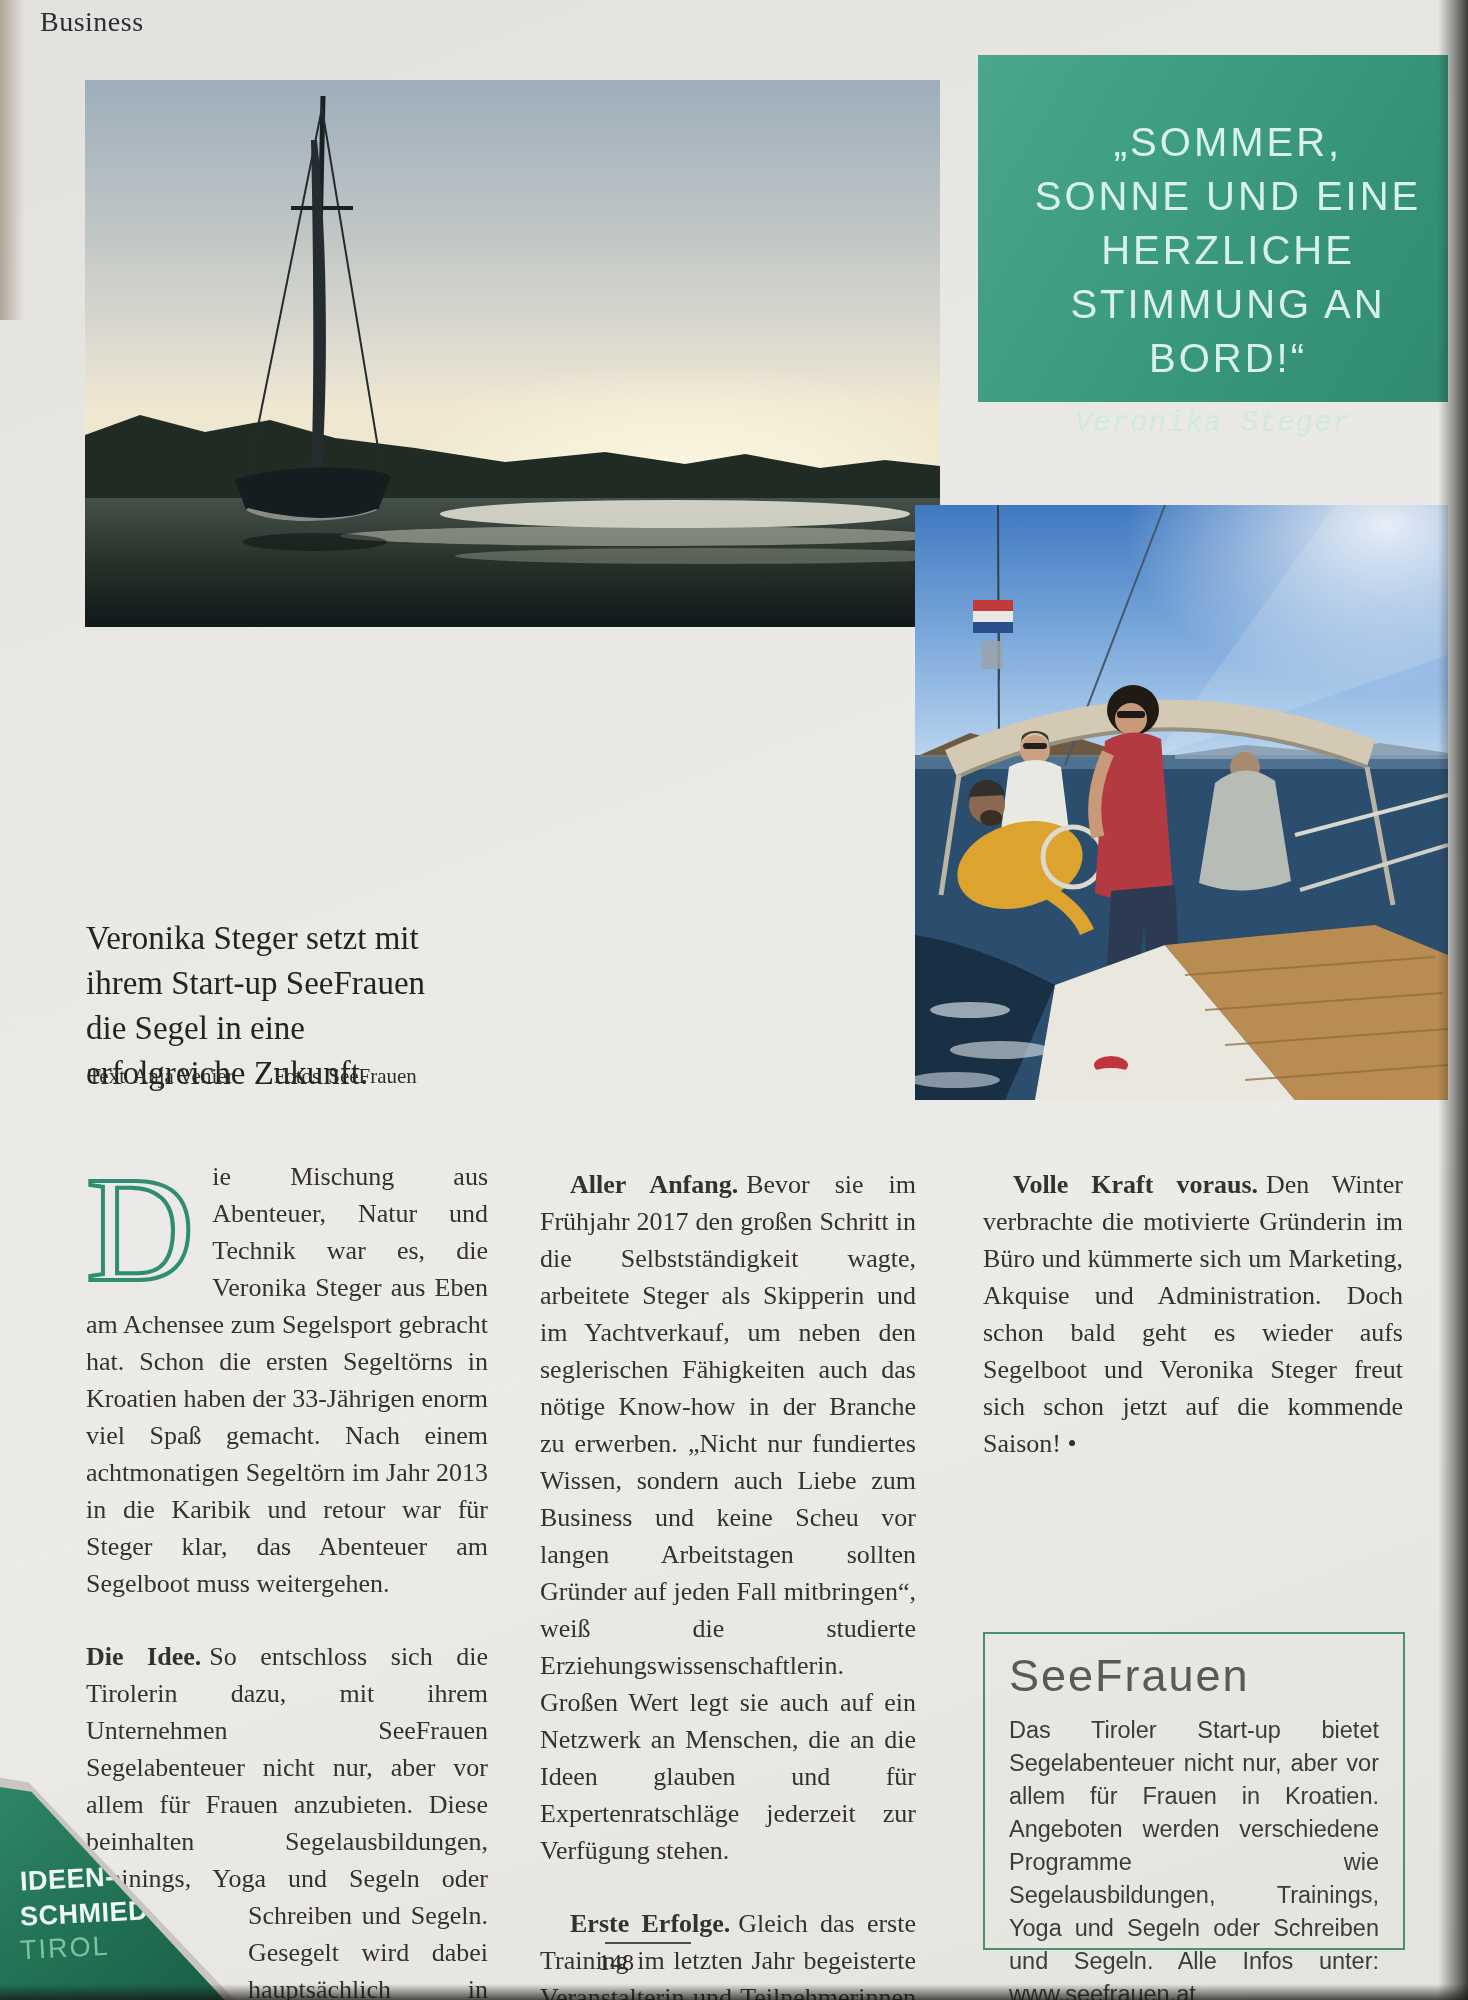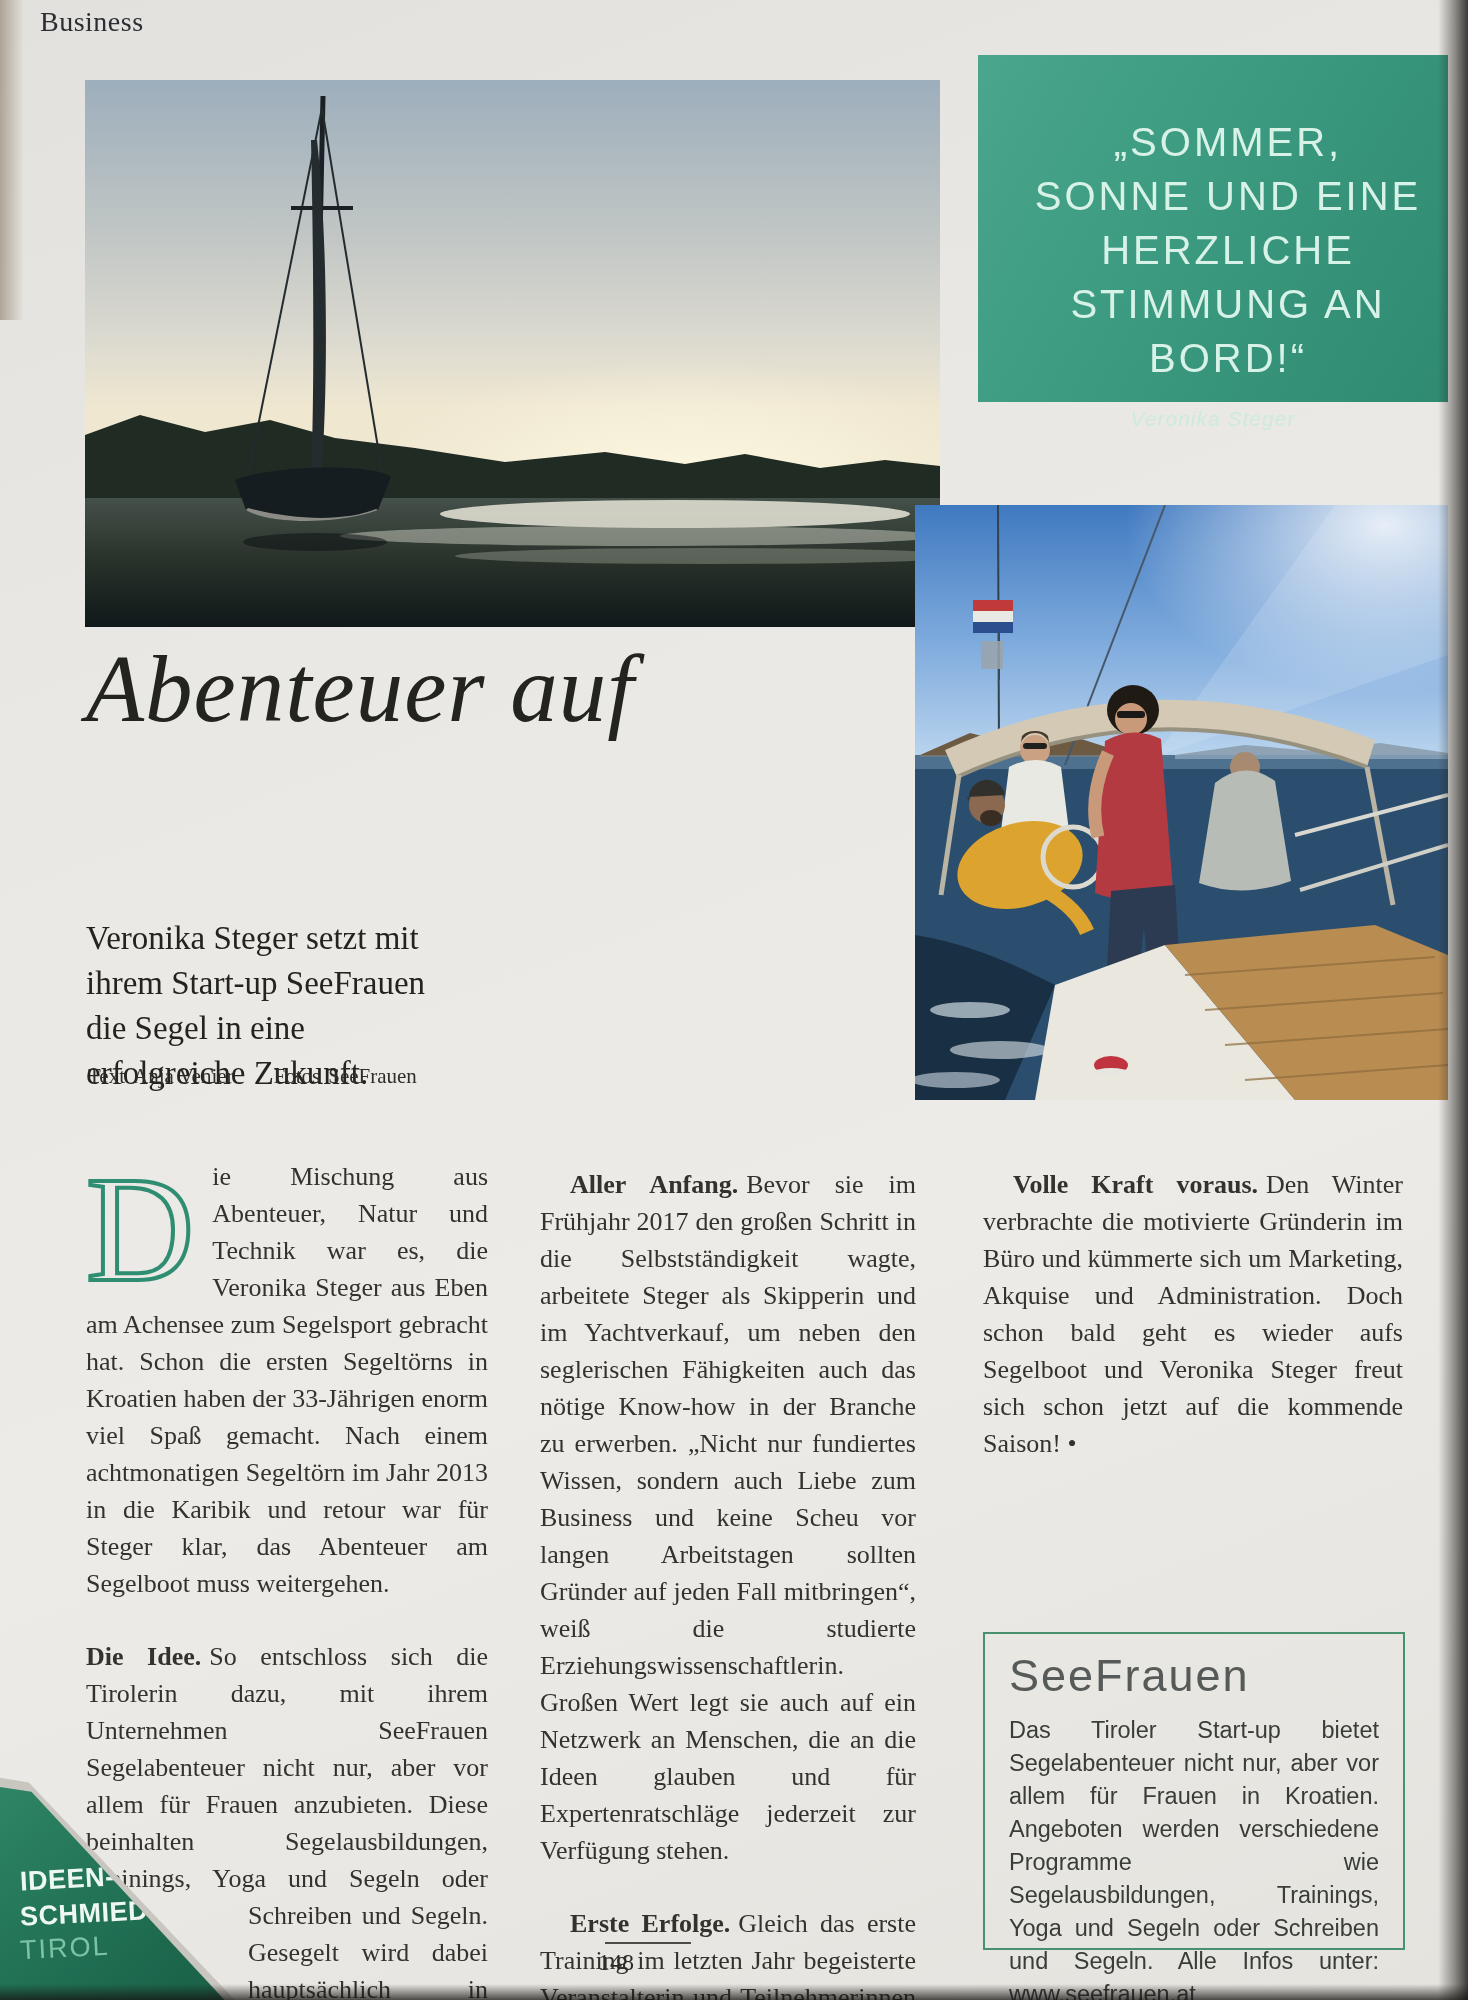--- a/index.html
+++ b/index.html
@@ -15,22 +15,22 @@
   #photo2{left:915px;top:505px;width:533px;height:595px;}
   .photo svg{display:block;width:100%;height:100%;}
 
   .quote-box{
     position:absolute;left:978px;top:55px;width:470px;height:347px;
     background:linear-gradient(120deg,#4aa68c 0%,#3b9a80 45%,#2f8a71 100%);
     font-family:"Liberation Sans","DejaVu Sans",sans-serif;
   }
   .quote-text{margin:60px 22px 0 52px;font-size:40px;line-height:54px;letter-spacing:3px;
     text-align:center;color:#d9f2e8;font-weight:400;}
-  .quote-attr{margin-top:22px;text-align:center;font-family:Liberation Sans, sans-serif;
-    font-style:italic;font-size:21px;color:#cdeadd;letter-spacing:1px;}
+  .quote-attr{margin-top:22px;text-align:center;font-family:Liberation Mono, monospace;
+    font-style:italic;font-size:29px;color:#cdeadd;letter-spacing:1px;}
 
   .title-script{position:absolute;left:86px;top:634px;font-style:italic;font-size:95px;
     color:#24241f;letter-spacing:1px;white-space:nowrap;}
   .title-caps{position:absolute;left:102px;top:766px;font-family:"Liberation Sans","DejaVu Sans",sans-serif;
     font-weight:300;font-size:88px;letter-spacing:13px;color:#3f9c82;white-space:nowrap;}
 
   .subtitle{position:absolute;left:86px;top:916px;width:385px;font-size:33px;line-height:45px;color:#23231f;}
   .byline{position:absolute;left:88px;top:1064px;font-size:21px;color:#2e2d29;display:flex;gap:40px;}
   .byline .lbl{margin-right:8px;}
 
@@ -208,21 +208,20 @@
         <line x1="270" y1="470" x2="520" y2="452"></line>
           <line x1="290" y1="505" x2="528" y2="488"></line>
         <line x1="310" y1="540" x2="533" y2="524"></line>
           <line x1="330" y1="575" x2="533" y2="560"></line>
       </g>
       <ellipse cx="196" cy="560" rx="17" ry="9" fill="#c03440"></ellipse>
       <ellipse cx="196" cy="567" rx="17" ry="4" fill="#e8e6e0"></ellipse>
     </svg>
   </div>
 
-  <div class="title-script">Abenteuer auf</div>
 
   <div class="subtitle">Veronika Steger setzt mit ihrem Start-up SeeFrauen die Segel in eine erfolgreiche Zukunft.</div>
 
   <div class="byline">
     <span><span class="lbl">Text</span><span>Anja Venier</span></span>
     <span><span class="lbl">Fotos</span><span>SeeFrauen</span></span>
   </div>
 
   <div class="col" id="col1">
     <p><span class="dropcap">D</span><span>ie Mischung aus Abenteuer, Natur und Technik war es, die Veronika Steger aus Eben am Achensee zum Segelsport gebracht hat. Schon die ersten Segeltörns in Kroatien haben der 33-Jährigen enorm viel Spaß gemacht. Nach einem achtmonatigen Segeltörn im Jahr 2013 in die Karibik und retour war für Steger klar, das Abenteuer am Segelboot muss weitergehen.</span></p>

